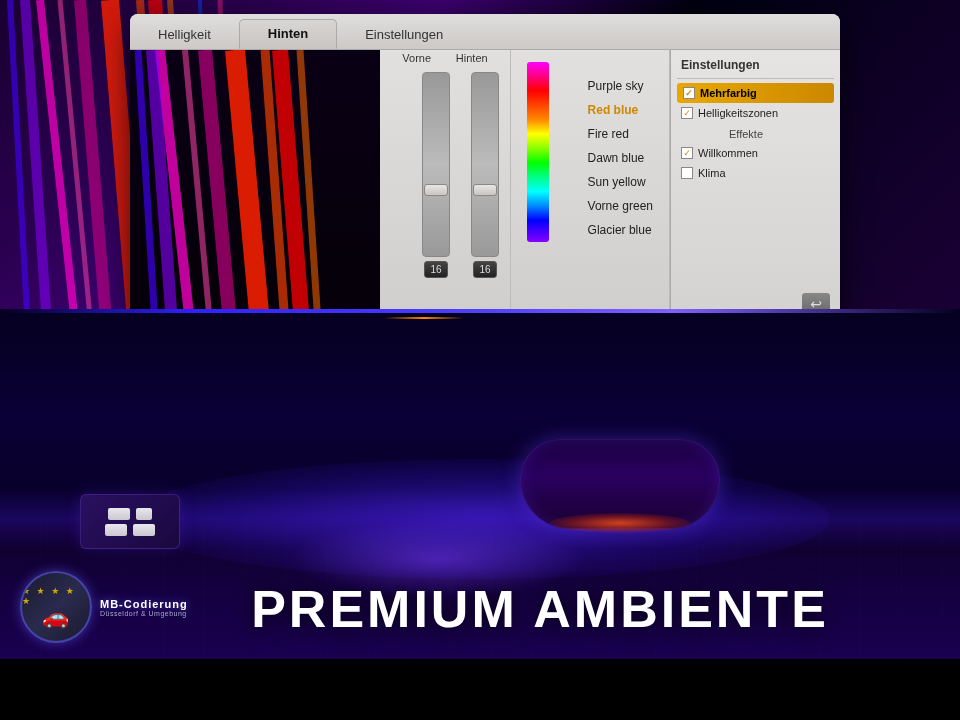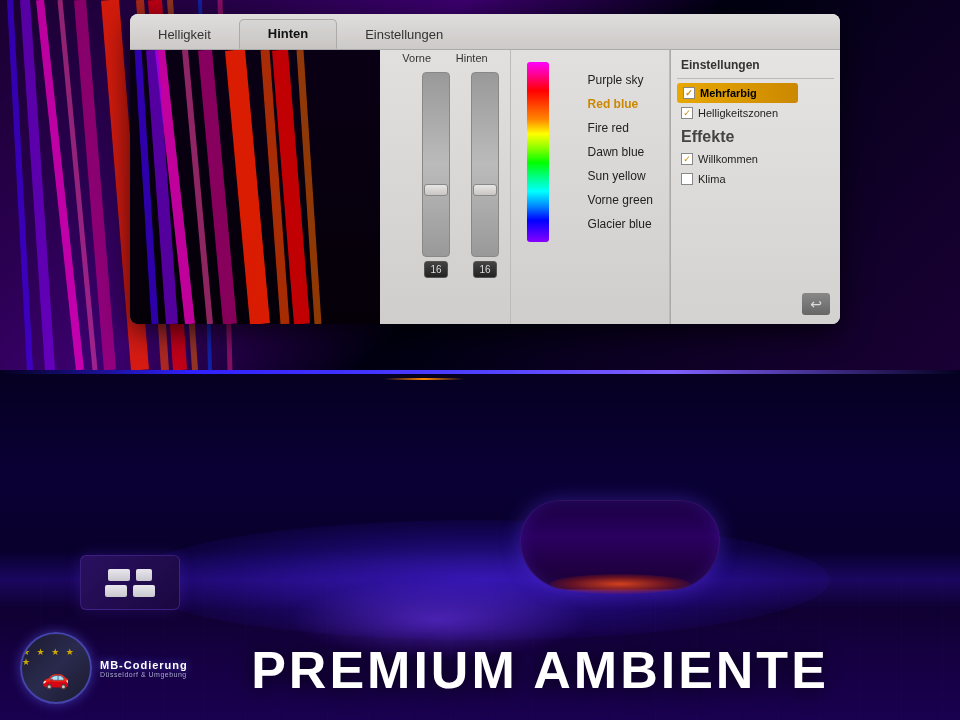--- a/index.html
+++ b/index.html
@@ -8,21 +8,21 @@
       height: 720px;
       overflow: hidden;
       background: #000;
       font-family: Arial, Helvetica, sans-serif;
     }
 
     
     .top-section {
       position: relative;
       width: 960px;
-      height: 370px;
+      height: 309px;
       background: linear-gradient(135deg, #1a0030 0%, #2a0050 20%, #3d0070 35%, #000010 55%, #0a0020 70%, #1a0035 100%);
       overflow: hidden;
     }
 
     
     .bg-streaks {
       position: absolute;
       left: 0; top: 0;
       width: 430px; height: 370px;
       overflow: hidden;
@@ -251,43 +251,44 @@
       align-items: center;
       justify-content: center;
       font-size: 9px;
       color: #cc8800;
       flex-shrink: 0;
     }
     .checkbox.checked::after {
       content: '✓';
     }
     .section-header {
-      font-size: 16px;
+      font-size: 11px;
       color: #444;
       padding: 5px 4px 3px;
-      font-weight: 700;
+      font-weight: 400;
+      margin-left: 48px;
     }
     .back-btn {
       margin-top: auto;
       align-self: flex-end;
       width: 28px;
       height: 22px;
       background: linear-gradient(180deg, #888 0%, #666 100%);
       border-radius: 3px;
       display: flex;
       align-items: center;
       justify-content: center;
       color: #ddd;
       font-size: 14px;
       cursor: pointer;
       margin: 4px;
     }
     .settings-inner {
       display: flex;
-      flex-direction: row;
+      flex-direction: column;
       height: calc(100% - 30px);
     }
     .settings-items-group {
       flex: 1;
     }
 
     
     .bottom-section {
       position: relative;
       width: 960px;
@@ -559,21 +560,21 @@
           <div class="slider-container">
             <div class="slider-track">
               <div class="slider-thumb"></div>
             </div>
             <div class="slider-value-badge">16</div>
           </div>
         </div>
       </div>
 
       <div class="color-list-area">
-        <div style="display:flex;align-items:center;gap:19px;padding:8px 6px;">
+        <div style="display:flex;align-items:flex-end;gap:19px;padding:8px 6px;">
           <div class="color-swatch-bar"></div>
           <div class="color-items">
             <div class="color-item">Purple sky</div>
             <div class="color-item selected">Red blue</div>
             <div class="color-item">Fire red</div>
             <div class="color-item">Dawn blue</div>
             <div class="color-item">Sun yellow</div>
             <div class="color-item">Vorne green</div>
             <div class="color-item">Glacier blue</div>
           </div>

